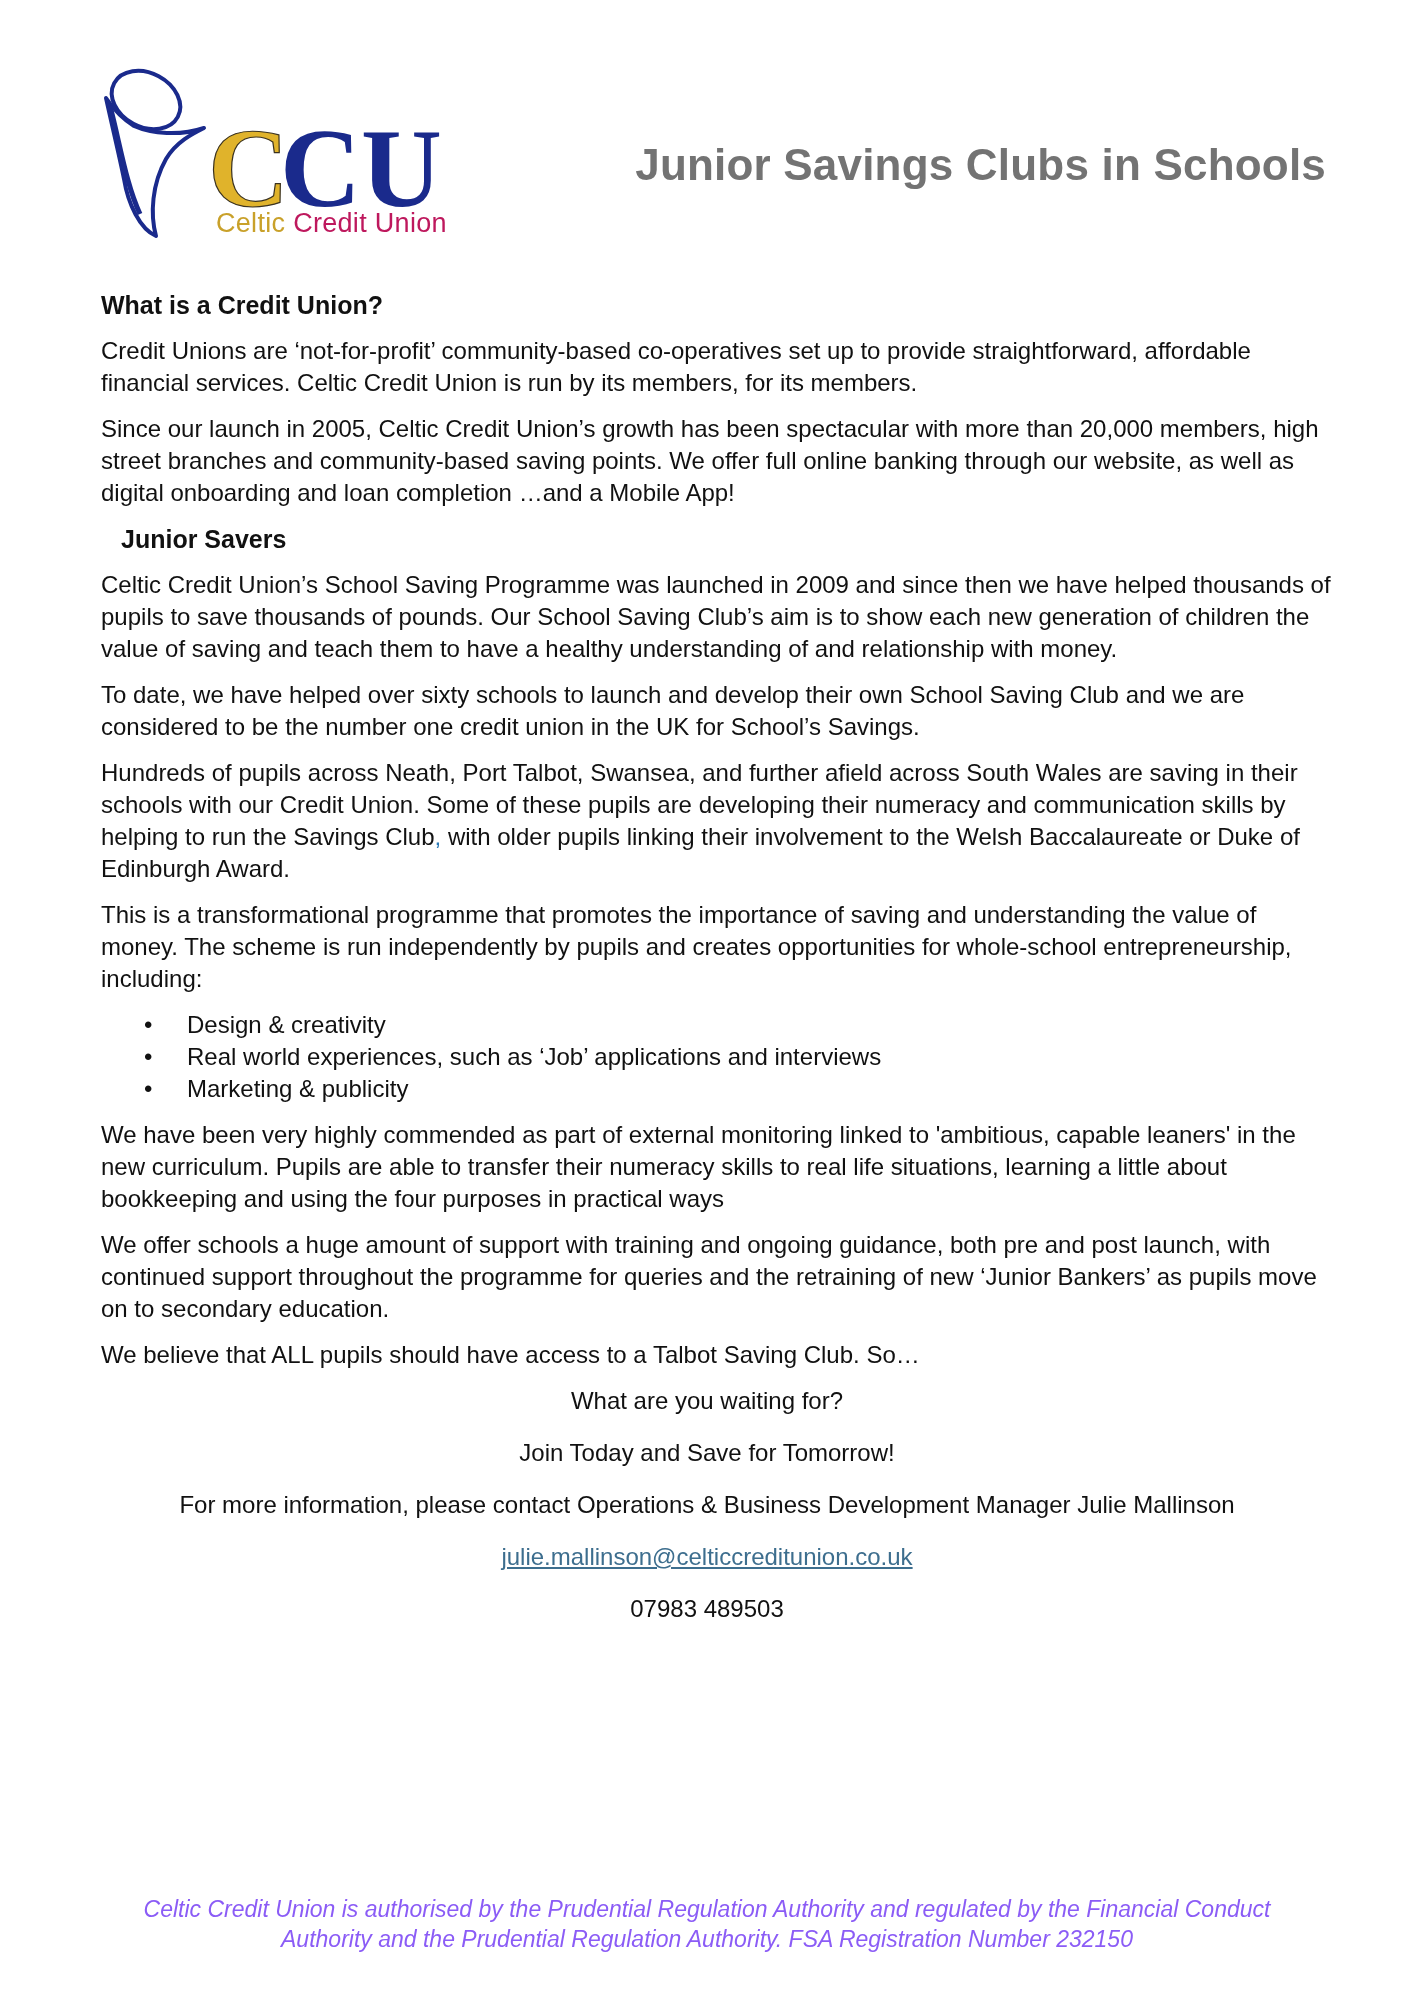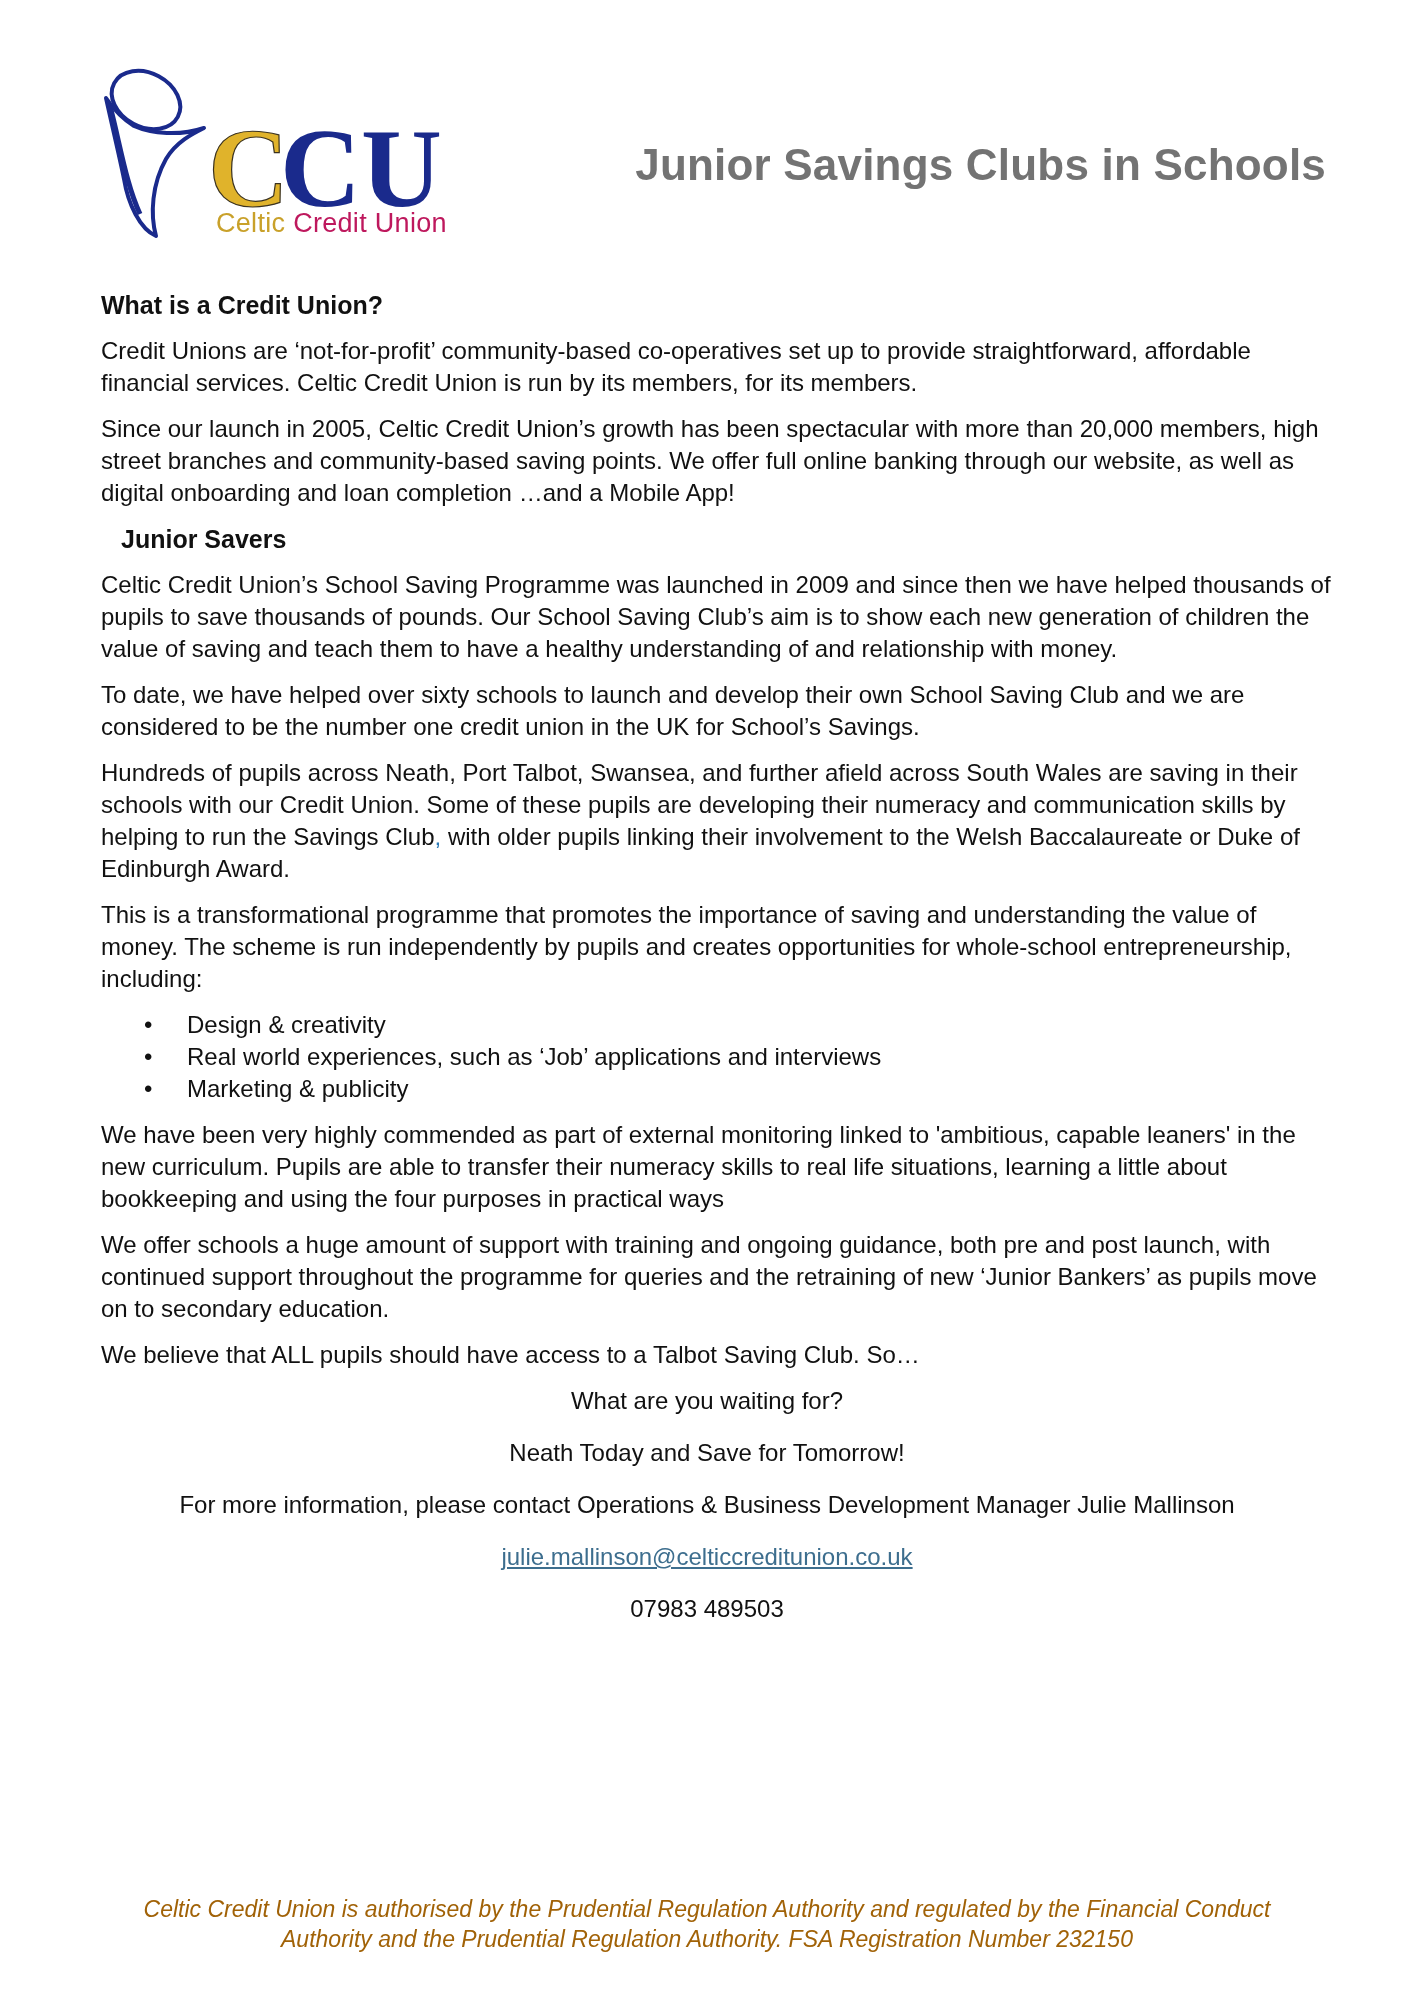--- a/index.html
+++ b/index.html
@@ -98,21 +98,21 @@
       margin-top: 20px;
     }
     
     .footer {
       position: absolute;
       left: 0;
       width: 1414px;
       top: 1894px;
       text-align: center;
       font-style: italic;
-      color: #a16207;
+      color: #8b5cf6;
       font-size: 23px;
       line-height: 30px;
     }
   </style>
 </head>
 <body>
 
 <div class="page">
 
   <div class="logo">
@@ -150,21 +150,21 @@
       <li><span class="bullet">•</span><span>Design &amp; creativity</span></li>
       <li><span class="bullet">•</span><span>Real world experiences, such as ‘Job’ applications and interviews</span></li>
       <li><span class="bullet">•</span><span>Marketing &amp; publicity</span></li>
     </ul>
 
     <p>We have been very highly commended as part of external monitoring linked to 'ambitious, capable leaners' in the new curriculum.  Pupils are able to transfer their numeracy skills to real life situations, learning a little about bookkeeping and using the four purposes in practical ways</p>
     <p>We offer schools a huge amount of support with training and ongoing guidance, both pre and post launch, with continued support throughout the programme for queries and the retraining of new ‘Junior Bankers’ as pupils move on to secondary education.</p>
     <p>We believe that ALL pupils should have access to a Talbot Saving Club. So…</p>
 
     <p class="center">What are you waiting for?</p>
-    <p class="center">Neath Today and Save for Tomorrow!</p>
+    <p class="center">Join Today and Save for Tomorrow!</p>
     <p class="center">For more information, please contact Operations &amp; Business Development Manager Julie Mallinson</p>
     <p class="center"><a class="email" title="julie.mallinson@celticcreditunion.co.uk">julie.mallinson@celticcreditunion.co.uk</a></p>
     <p class="center">07983 489503</p>
   </div>
 
   <div class="footer">
     <div>Celtic Credit Union is authorised by the Prudential Regulation Authority and regulated by the Financial Conduct</div>
     <div>Authority and the Prudential Regulation Authority. FSA Registration Number 232150</div>
   </div>
 

